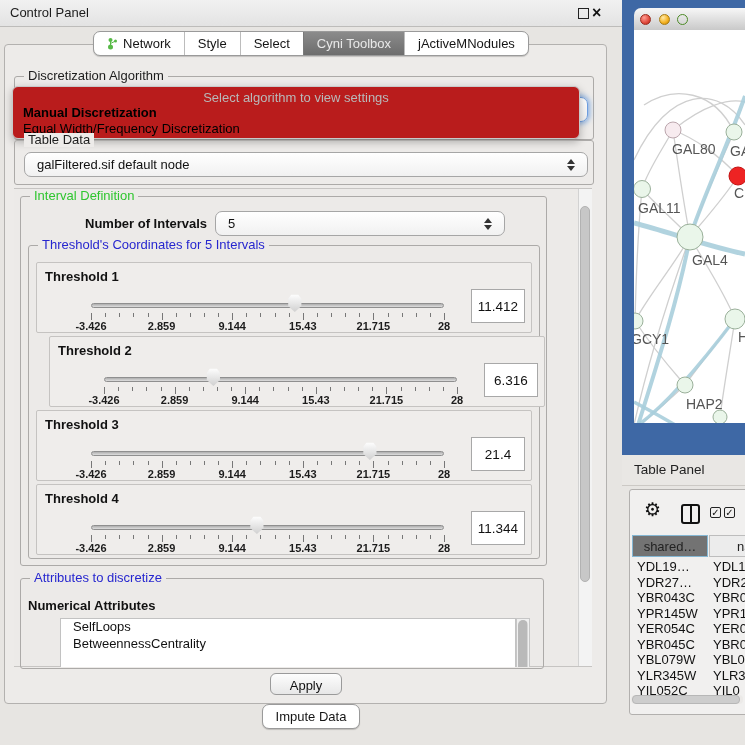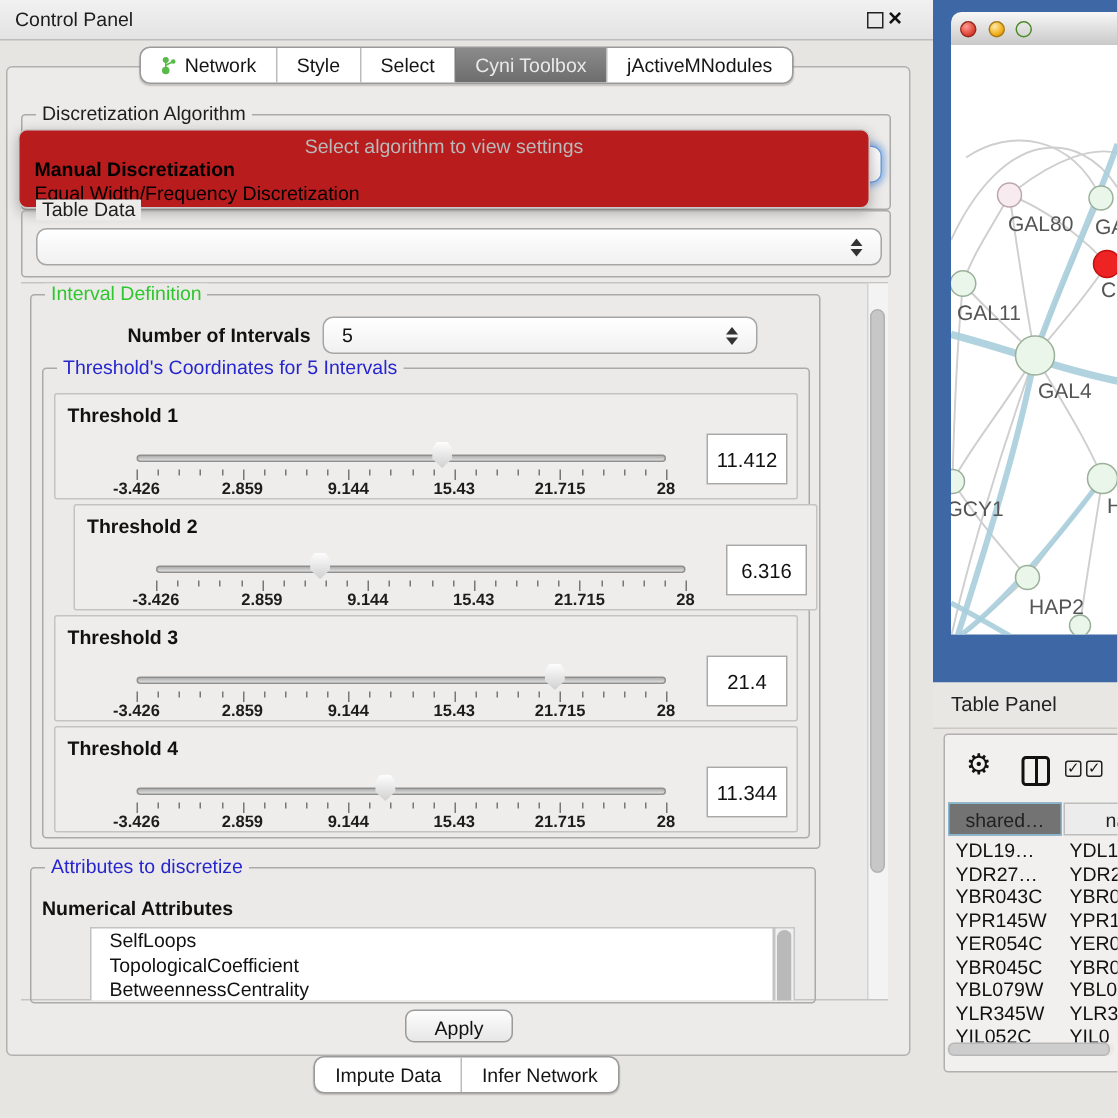--- a/index.html
+++ b/index.html
@@ -143,20 +143,21 @@
 
 <div class="abs popup">
   <div class="abs popup-hint">Select algorithm to view settings</div>
   <div class="abs popup-opt" style="top:18px;font-weight:bold;">Manual Discretization</div>
   <div class="abs popup-opt" style="top:34px;">Equal Width/Frequency Discretization</div>
 </div>
 
 <div class="abs group" style="left:14px;top:140px;width:578px;height:43px;"></div>
 <span class="abs group-title t-black" style="left:24px;top:133px;">Table Data</span>
 <div class="abs combo" style="left:24px;top:152px;width:564px;">
+  <span>galFiltered.sif default node</span>
   <span class="spinner">
       <i class="up"></i>
       <i class="dn"></i>
     </span>
 </div>
 
 <div class="abs scrollpane"></div>
 <div class="abs vscroll-track"></div>
 <div class="abs vscroll-thumb"></div>
 
@@ -328,35 +329,31 @@
       <div class="abs tick-label" style="left: 407px;">28</div>
       <div class="abs val-box">11.344</div>
     </div>
   </div>
 
 <div class="abs group" style="left:20px;top:578px;width:522px;height:89px;"></div>
 <span class="abs group-title t-blue" style="left:30px;top:571px;background:#eceae8;">Attributes to discretize</span>
 <span class="abs" style="left:28px;top:598px;font-size:13px;font-weight:bold;color:#111;">Numerical Attributes</span>
 <div class="abs attr-list" id="attr-list">
     <div class="attr-item">SelfLoops</div>
-    <div class="attr-item">TopologicalCoefficient</div>
     <div class="attr-item">BetweennessCentrality</div>
   </div>
 <div class="abs list-scroll"></div>
 <div class="abs list-thumb" style="clip-path:inset(0 0 13px 0);"></div>
 
 <button class="abs apply-btn">Apply</button>
 
 <div class="abs seg-row" style="top:704px;">
   <div class="seg" id="bottom-tabs">
       <div class="seg-item">
         <span>Impute Data</span>
-      </div>
-      <div class="seg-item">
-        <span>Infer Network</span>
       </div>
     </div>
 </div>
 
 <div class="abs net-frame"></div>
 <div class="abs net-titlebar">
   <span class="abs light red"></span>
   <span class="abs light yellow"></span>
   <span class="abs light green"></span>
 </div>

